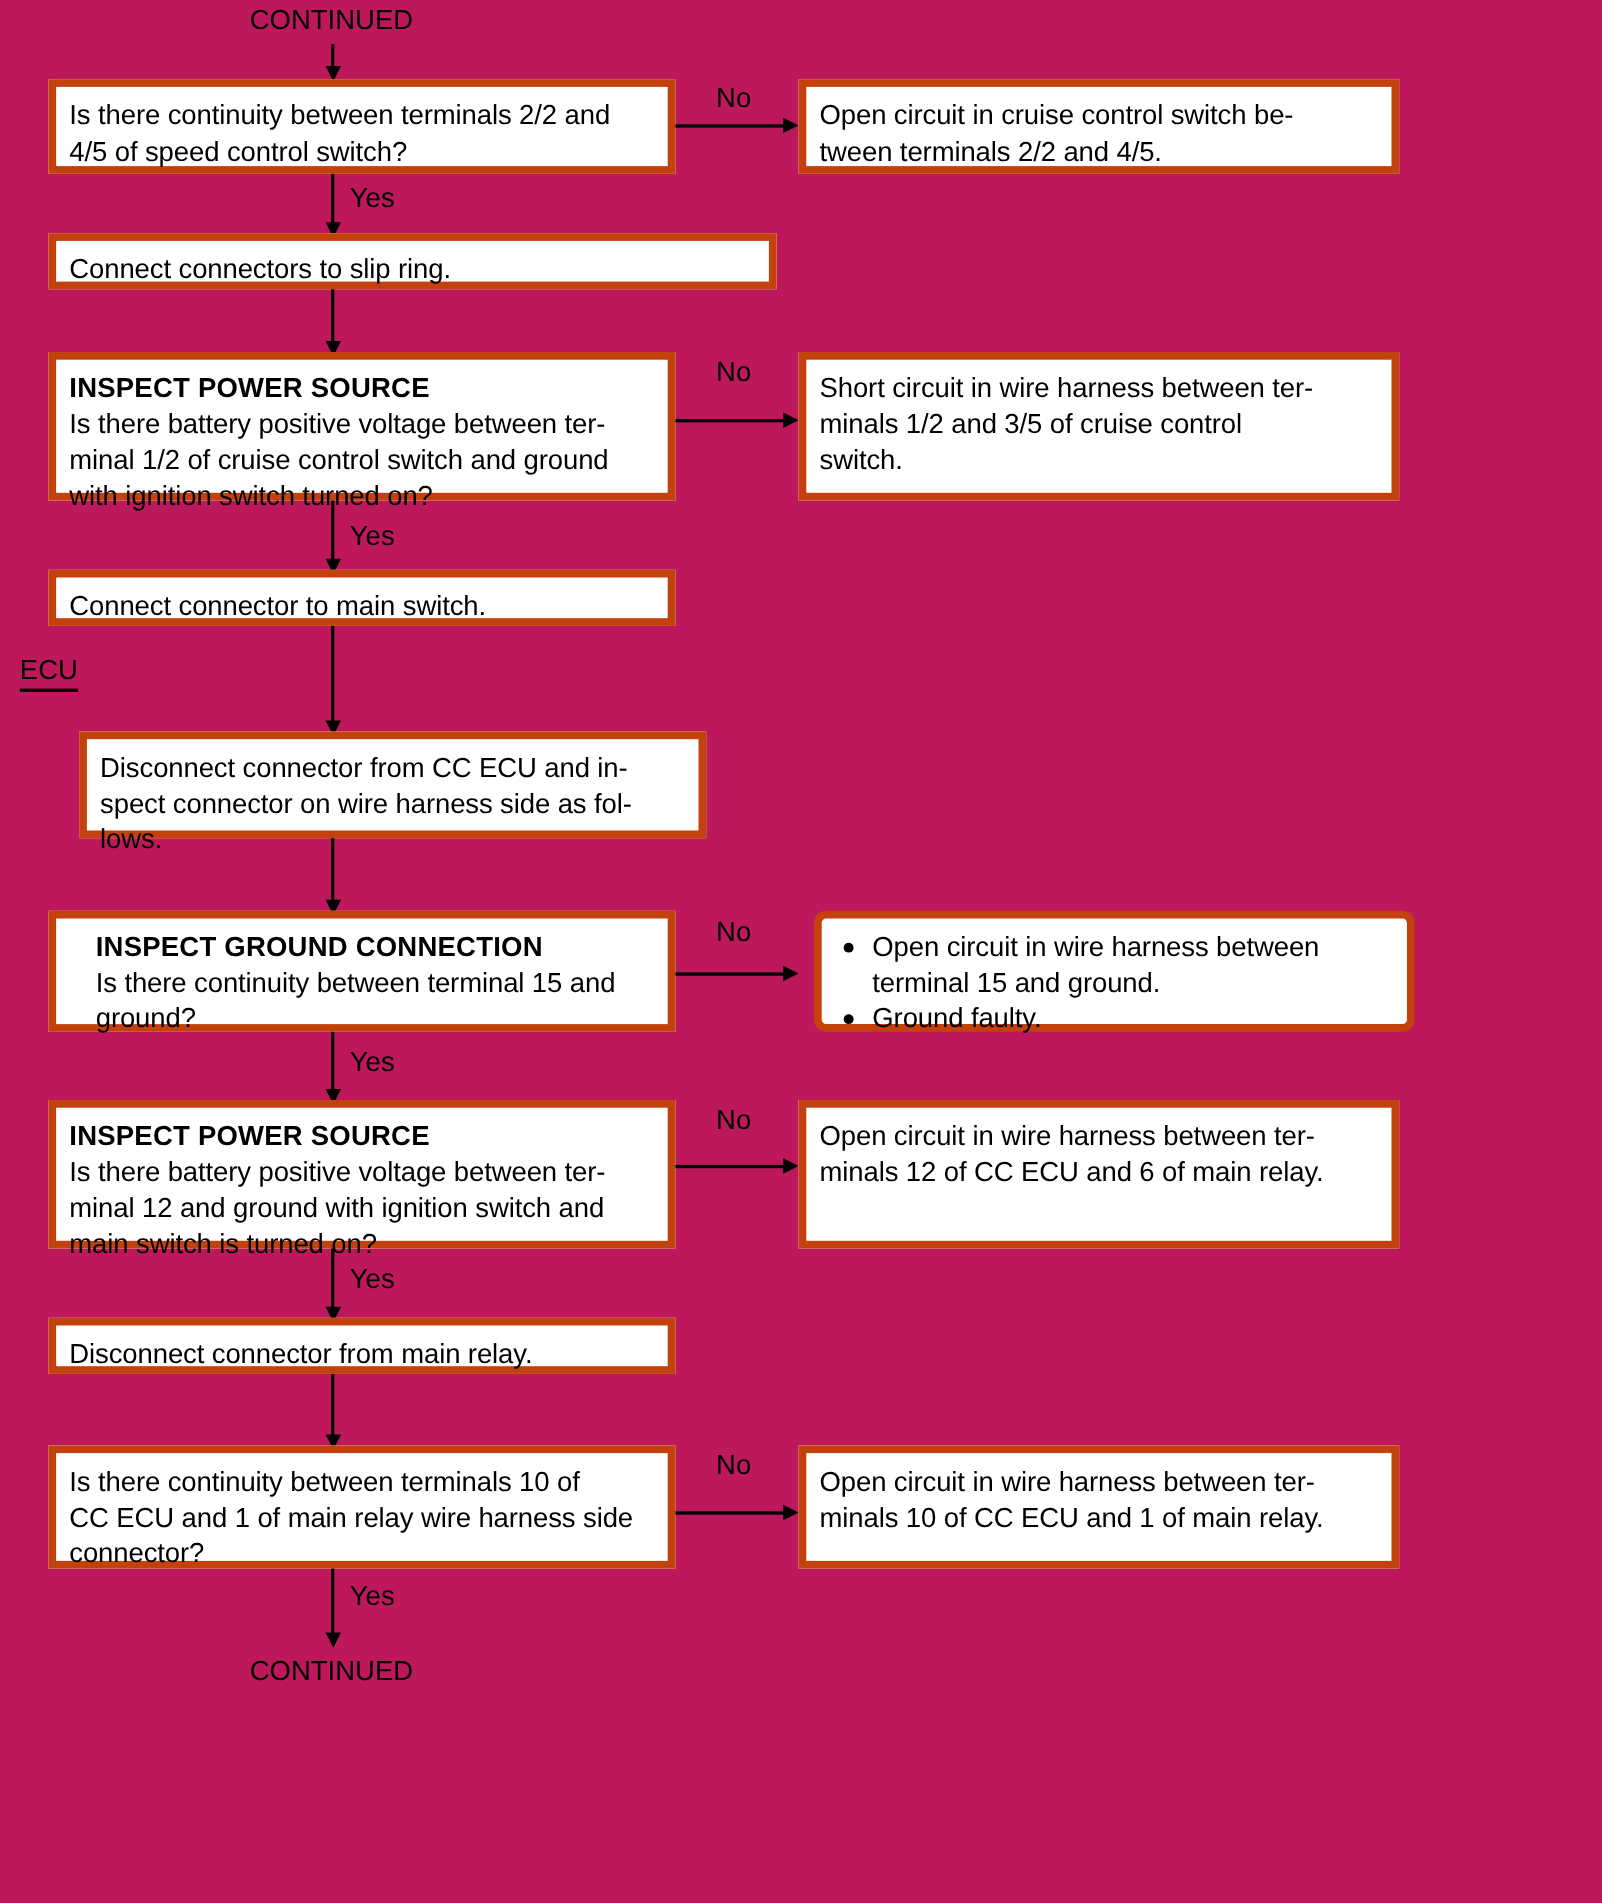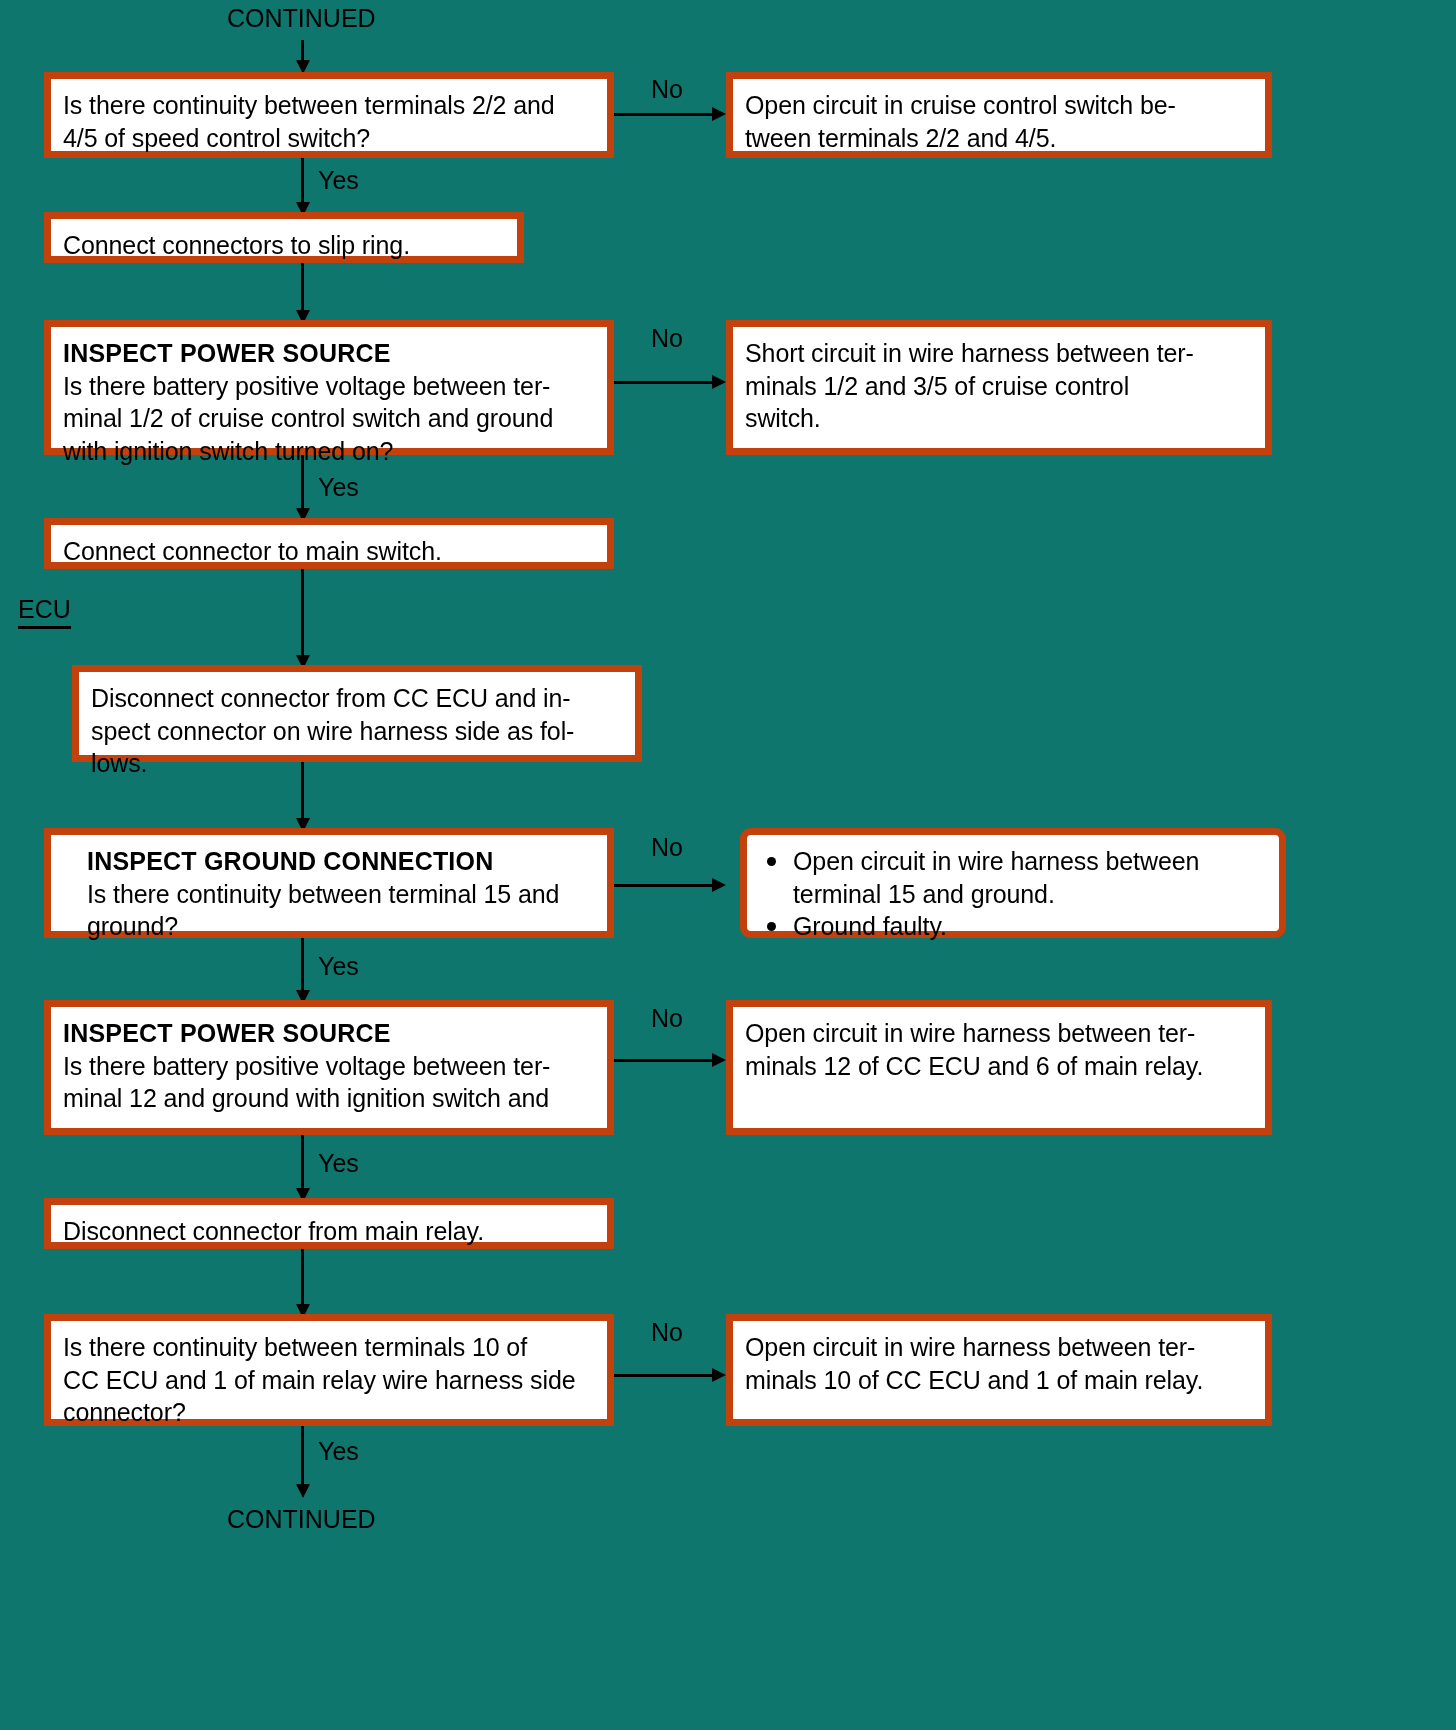--- a/index.html
+++ b/index.html
@@ -8,21 +8,21 @@
     background: #ffffff;
   }
   body {
     font-family: "Liberation Sans", sans-serif;
     color: #000000;
   }
   #page {
     position: relative;
     width: 1456px;
     height: 1730px;
-    background: #0f766e;
+    background: #be185d;
     overflow: hidden;
   }
 
   
   .box {
     position: absolute;
     box-sizing: border-box;
     border: 7px solid #c2410c;
     background: #fff;
     padding: 10px 12px 8px 12px;
@@ -114,21 +114,21 @@
   <div class="label" style="left:651px; top:75px;">No</div>
   <div class="box" style="left:726px; top:72px; width:546px; height:86px;">
     <span class="ln">Open circuit in cruise control switch be-</span>
     <span class="ln">tween terminals 2/2 and 4/5.</span>
   </div>
 
   <div class="vline" style="left:301px; top:158px; height:52px;"></div>
   <div class="arrow-down" style="left:296px; top:202px;"></div>
   <div class="label" style="left:318px; top:166px;">Yes</div>
 
-  <div class="box" style="left:44px; top:212px; width:480px; height:51px;">
+  <div class="box" style="left:44px; top:212px; width:662px; height:51px;">
     <span class="ln">Connect connectors to slip ring.</span>
   </div>
   <div class="vline" style="left:301px; top:263px; height:57px;"></div>
   <div class="arrow-down" style="left:296px; top:310px;"></div>
 
   <div class="box" style="left:44px; top:320px; width:570px; height:135px;">
     <span class="hd">INSPECT POWER SOURCE</span>
     <span class="ln">Is there battery positive voltage between ter-</span>
     <span class="ln">minal 1/2 of cruise control switch and ground</span>
     <span class="ln">with ignition switch turned on?</span>
@@ -177,20 +177,21 @@
     </ul>
   </div>
   <div class="vline" style="left:301px; top:938px; height:62px;"></div>
   <div class="arrow-down" style="left:296px; top:990px;"></div>
   <div class="label" style="left:318px; top:952px;">Yes</div>
 
   <div class="box" style="left:44px; top:1000px; width:570px; height:135px;">
     <span class="hd">INSPECT POWER SOURCE</span>
     <span class="ln">Is there battery positive voltage between ter-</span>
     <span class="ln">minal 12 and ground with ignition switch and</span>
+    <span class="ln">main switch is turned on?</span>
   </div>
   <div class="hline" style="left:614px; top:1059px; width:105px;"></div>
   <div class="arrow-right" style="left:712px; top:1053px;"></div>
   <div class="label" style="left:651px; top:1004px;">No</div>
   <div class="box" style="left:726px; top:1000px; width:546px; height:135px;">
     <span class="ln">Open circuit in wire harness between ter-</span>
     <span class="ln">minals 12 of CC ECU and 6 of main relay.</span>
   </div>
   <div class="vline" style="left:301px; top:1135px; height:63px;"></div>
   <div class="arrow-down" style="left:296px; top:1188px;"></div>

